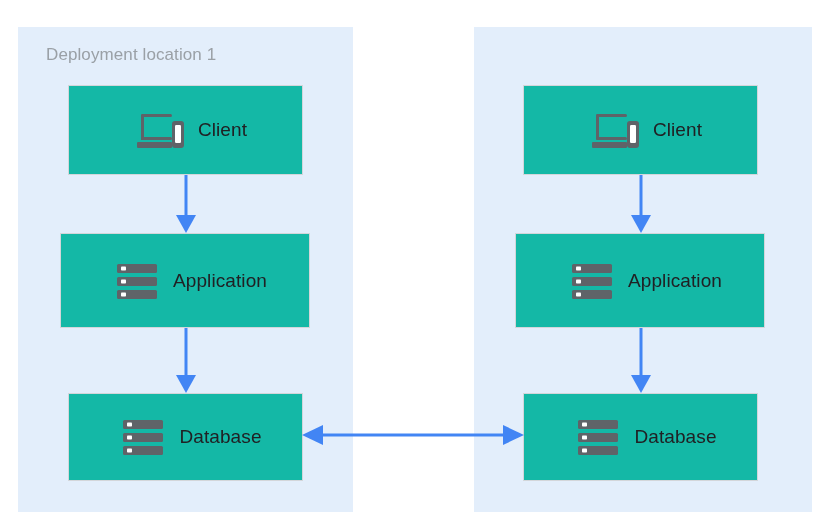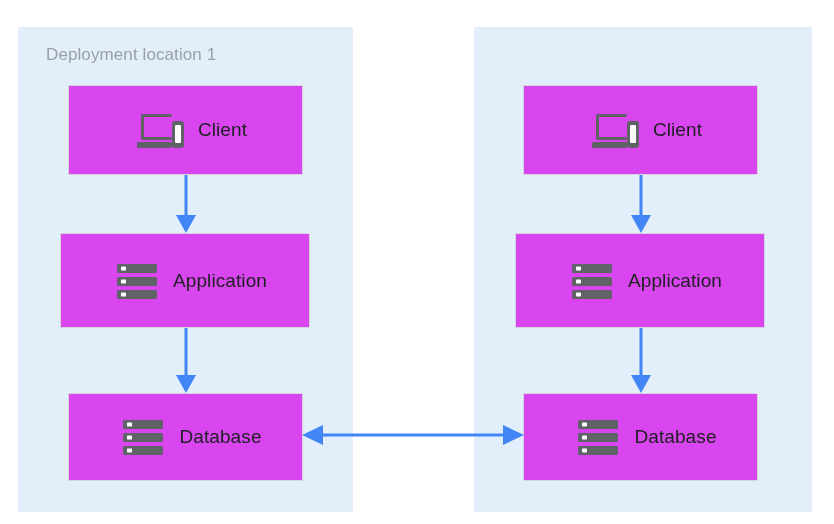--- a/index.html
+++ b/index.html
@@ -31,21 +31,21 @@
   .zone-title {
     position: absolute;
     font-size: 17px;
     color: #9aa0a6;
     letter-spacing: 0.1px;
     white-space: nowrap;
   }
 
   .node {
     position: absolute;
-    background: #d946ef;
+    background: #14b8a6;
     border: 1px solid #d3d6da;
     box-sizing: border-box;
     display: flex;
     align-items: center;
     justify-content: center;
     padding-left: 12px;
   }
 
   .node-inner {
     display: flex;

